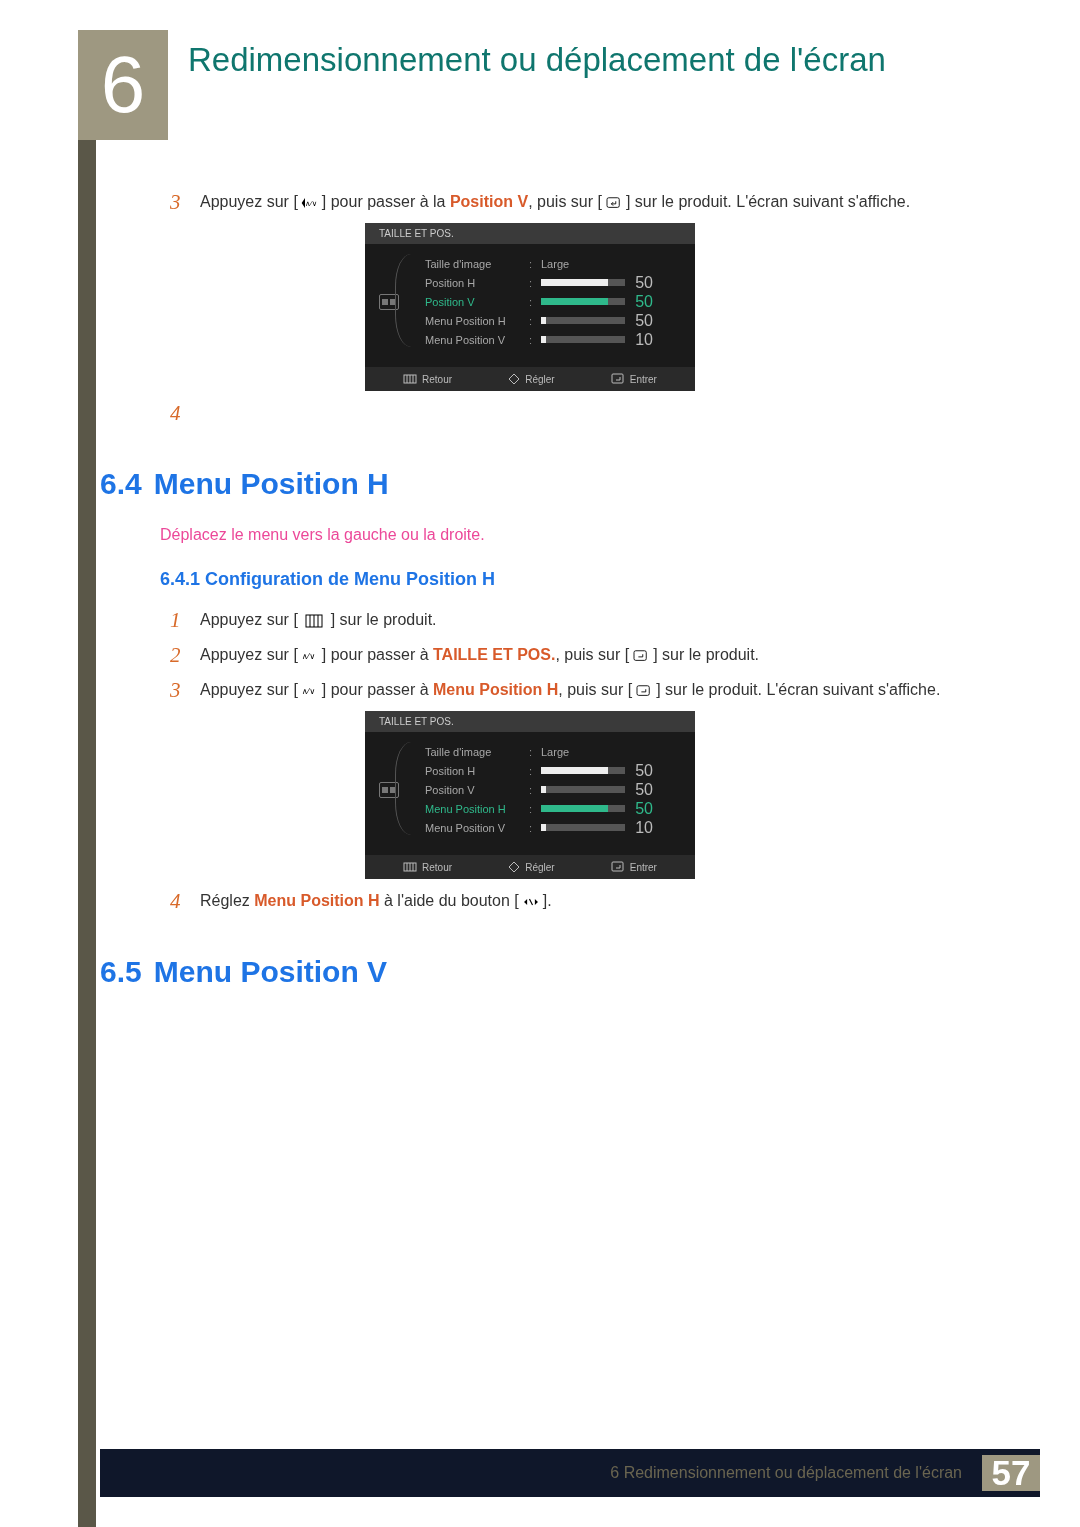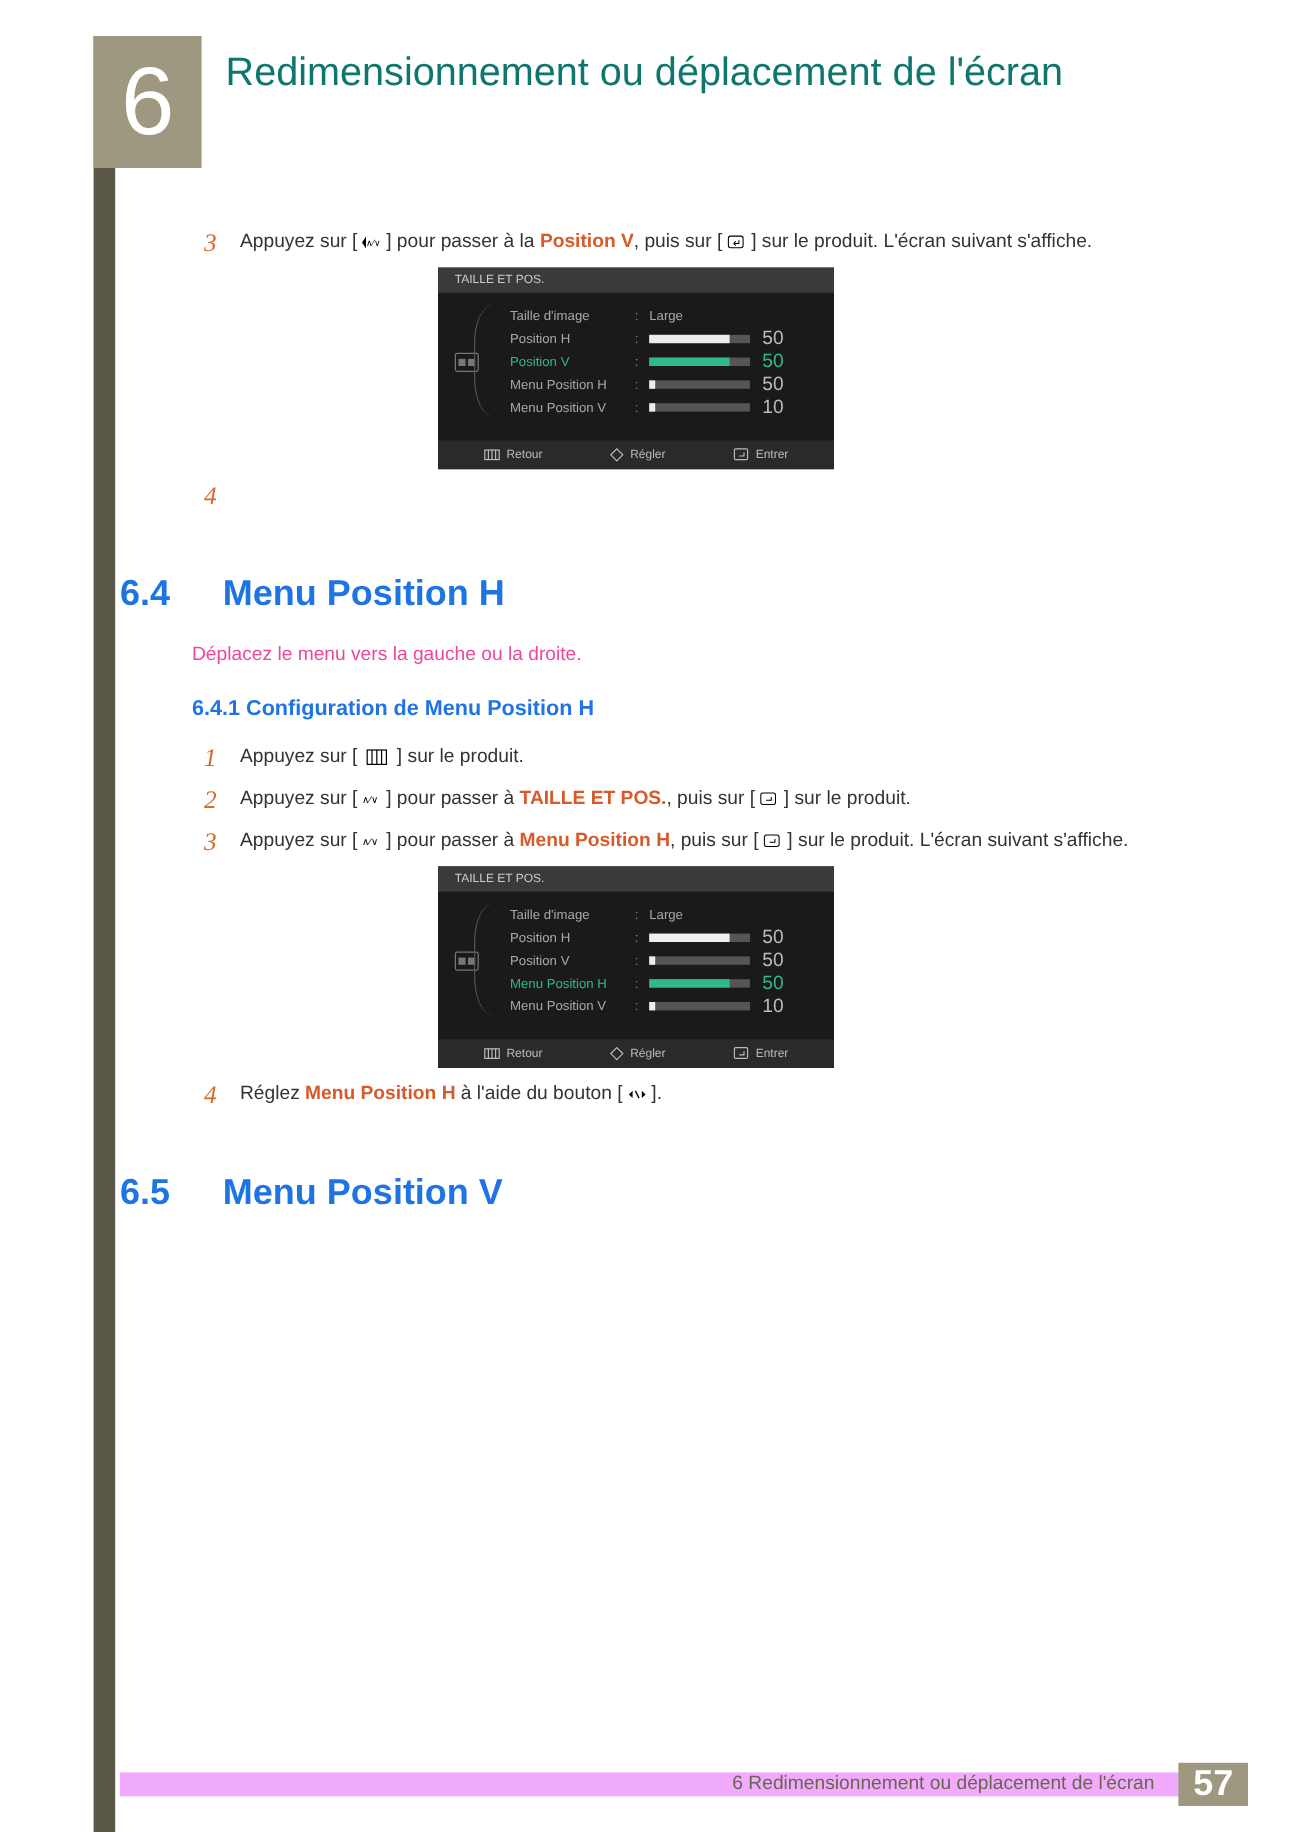--- a/index.html
+++ b/index.html
@@ -70,22 +70,22 @@
   }
   .hl-red { color: #d85a2a; font-weight: 600; }
   .icon-box {
     display: inline-flex;
     vertical-align: middle;
     margin: 0 2px;
   }
   .section-heading {
     display: flex;
     align-items: baseline;
-    margin: 52px 0 25px 0;
-    gap: 44px;
+    margin: 41px 0 25px 0;
+    gap: 12px;
     text-align: center;
   }
   .sec-num { color: #1e74e5; font-size: 30px; font-weight: 600; }
   .sec-title { color: #1e74e5; font-size: 30px; font-weight: 600; }
   .sub-heading {
     color: #1e74e5;
     font-size: 18px;
     font-weight: 600;
     margin: 25px 0 18px 60px;
   }
@@ -170,33 +170,33 @@
   }
   .osd-fbtn { display: flex; align-items: center; gap: 5px; }
   
   svg.inline-ic { width: 20px; height: 14px; vertical-align: -2px; }
   
   .footer-bar {
     position: absolute;
     left: 100px;
     right: 40px;
     bottom: 30px;
-    height: 20px;
+    height: 48px;
     display: flex;
     justify-content: flex-end;
     align-items: center;
     gap: 14px;
-    background: #f0abfc;
+    background: #0f172a;
     padding-right: 0;
   }
   .footer-text { color: #6a6550; font-size: 16px; margin-right: 6px; }
   .page-num-box {
     background: #9e9881;
     color: #fff;
-    font-size: 30px;
+    font-size: 35px;
     font-weight: 600;
     width: 58px;
     height: 36px;
     display: flex;
     align-items: center;
     justify-content: center;
     text-align: right;
   }
 </style>
 </head>

